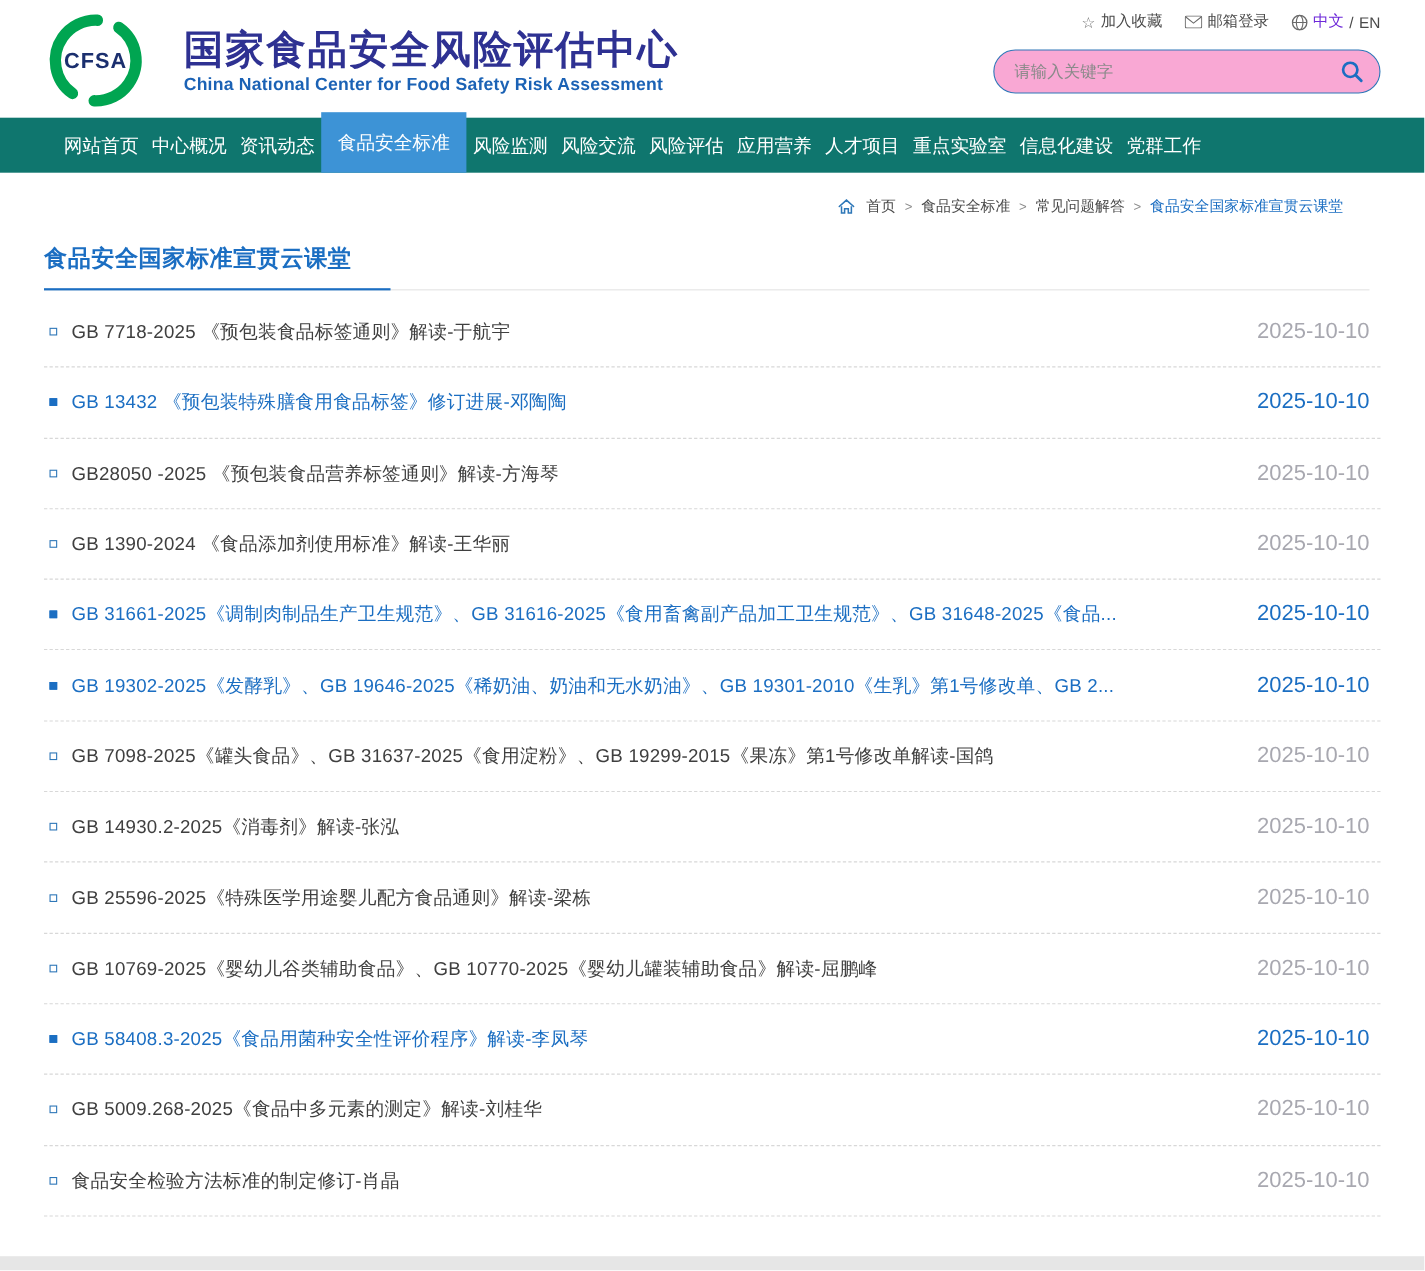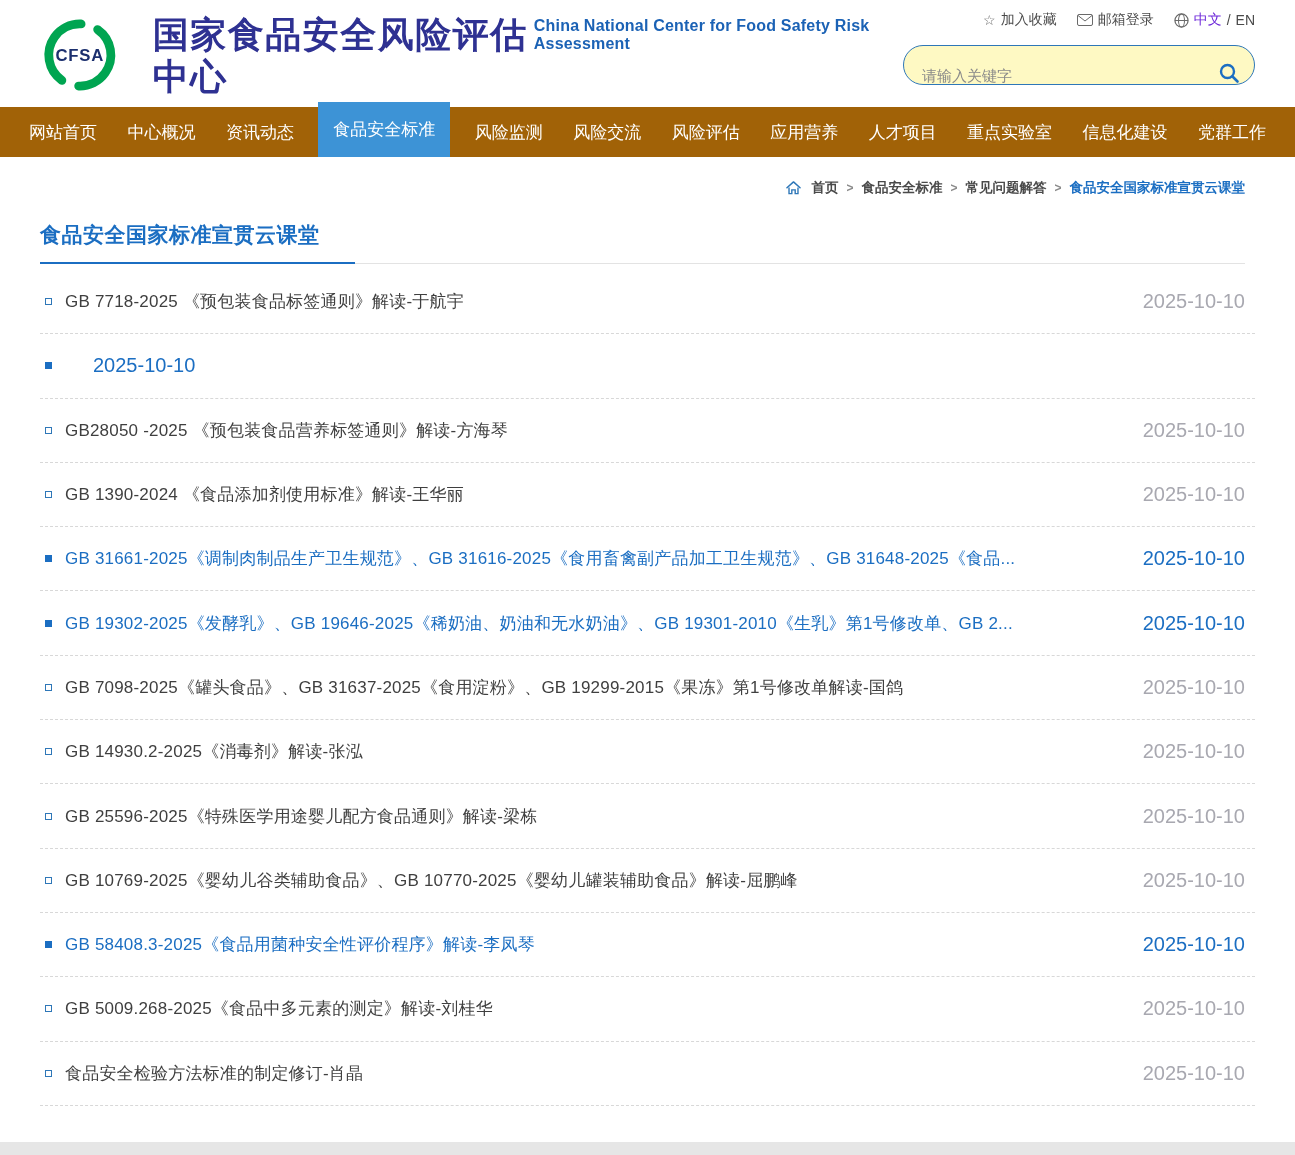--- a/index.html
+++ b/index.html
@@ -6,54 +6,54 @@
   html,body { width:1295px; }
   body {
     width:1295px; height:1155px; position:relative; overflow:hidden;
     background:#ffffff; font-family:"Liberation Sans", sans-serif;
   }
 
   
   .header { height:107px; padding:0 40px 0 40px; display:flex; justify-content:space-between; background:#fff; }
   .logo-area { display:flex; align-items:center; gap:33px; }
   .logo-svg { width:94px; height:94px; margin-top:2px; }
-  .titles { display:flex; flex-direction:row; margin-top:4px;justify-content:center; }
+  .titles { display:flex; flex-direction:column; margin-top:4px;justify-content:center; }
   .site-title { font-size:36px; font-weight:bold; color:#2e3192; letter-spacing:1.5px; line-height:1.15; }
   .site-subtitle { font-size:16px; font-weight:bold; color:#1b62b5; margin-top:3px; letter-spacing:0.2px; }
 
   .header-right { display:flex; flex-direction:column; align-items:flex-end; padding-top:10px; }
   .top-links { display:flex; align-items:center; gap:20px; font-size:14px; color:#4a4a4a; height:20px; }
   .top-link { display:flex; align-items:center; gap:5px; cursor:pointer; }
   .top-link .glyph { display:flex; align-items:center; color:#6a6a6a; }
   .lang-cn { color:#6d28d9; }
   .lang-rest { color:#4a4a4a; }
 
   .search-box {
     margin-top:15px; width:352px; height:40px; border:1px solid #2e77b8;
-    border-radius:20px; display:flex; align-items:flex-end; padding:0 14px 0 18px; background:#fef9c3;
+    border-radius:20px; display:flex; align-items:center; padding:0 14px 0 18px; background:#f9a8d4;
   }
   .search-box input { border:none; outline:none; flex:1; font-size:15px; color:#333; background:transparent; font-family:inherit; }
   .search-box input::placeholder { color:#8a8a8a; }
   .search-btn { border:none; background:transparent; cursor:pointer; display:flex; align-items:center; }
 
   
   .nav {
-    background:#a16207; height:50px; display:flex; align-items:stretch;
-    justify-content:space-between; padding:0 23px; position:relative;
+    background:#0f766e; height:50px; display:flex; align-items:stretch;
+    padding:0 52px; position:relative;
   }
   .nav-item {
     color:#fff; font-size:17px; display:flex; align-items:center;
     padding:0 6px; cursor:pointer; white-space:nowrap;
   }
   .nav-item.active {
     background:#3d93d6; padding:0 15px; margin-top:-5px; height:55px;
   }
 
   
-  .breadcrumb-row { display:flex; justify-content:flex-end; padding:22px 50px 0 40px;font-weight:bold; }
+  .breadcrumb-row { display:flex; justify-content:flex-end; padding:22px 74px 0 40px; }
   .breadcrumb { display:flex; align-items:center; gap:8px; font-size:13.5px; color:#4a4a4a; }
   .crumb { cursor:pointer; }
   .crumb.current { color:#1b6ec2; }
   .crumb-sep { color:#8a8a8a; font-size:12px; }
   .home-icon-svg { margin-right:2px; display:block; }
 
   
   .main { padding:0 40px; }
   .page-title { margin-top:24px; font-size:21px; font-weight:bold; color:#1b6ec2; letter-spacing:0.5px; }
   .title-rule { position:relative; margin-top:13px; height:2px; }
@@ -209,20 +209,21 @@
   </div>
 
   <ul class="news-list">
     <li class="news-row">
         <span class="bullet"></span>
         <span class="row-title">GB 7718-2025 《预包装食品标签通则》解读-于航宇</span>
         <span class="row-date">2025-10-10</span>
       </li>
       <li class="news-row hl">
         <span class="bullet"></span>
+        <span class="row-title">GB 13432 《预包装特殊膳食用食品标签》修订进展-邓陶陶</span>
         <span class="row-date">2025-10-10</span>
       </li>
       <li class="news-row">
         <span class="bullet"></span>
         <span class="row-title">GB28050 -2025 《预包装食品营养标签通则》解读-方海琴</span>
         <span class="row-date">2025-10-10</span>
       </li>
       <li class="news-row">
         <span class="bullet"></span>
         <span class="row-title">GB 1390-2024 《食品添加剂使用标准》解读-王华丽</span>

